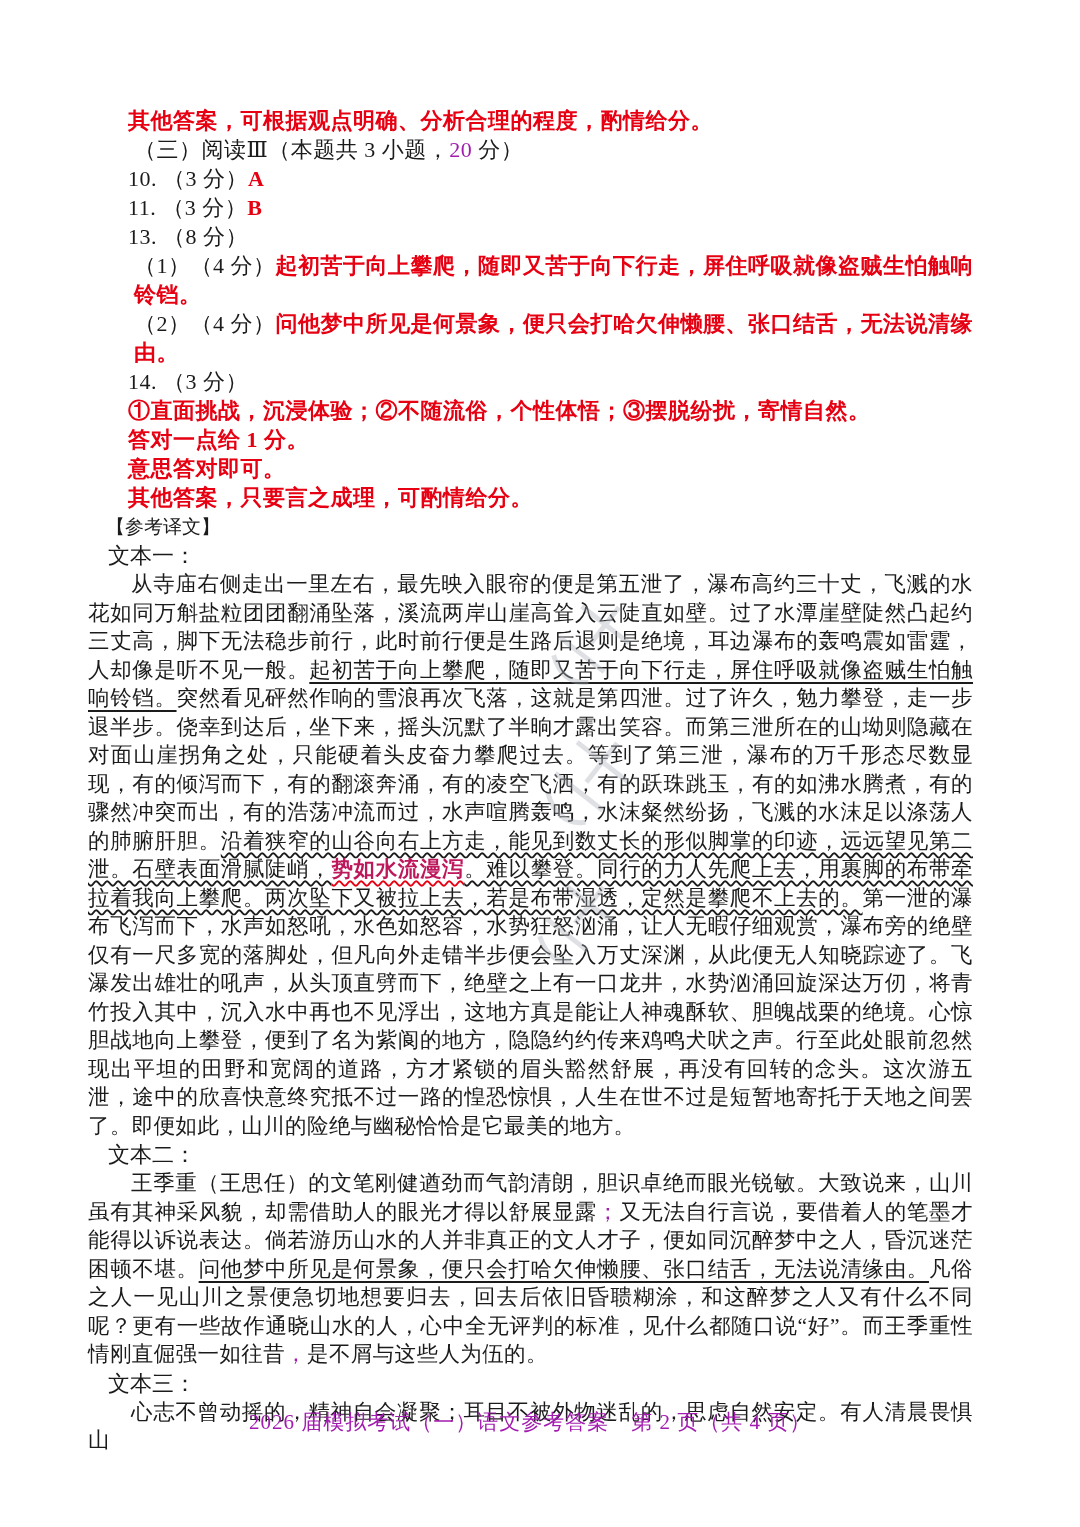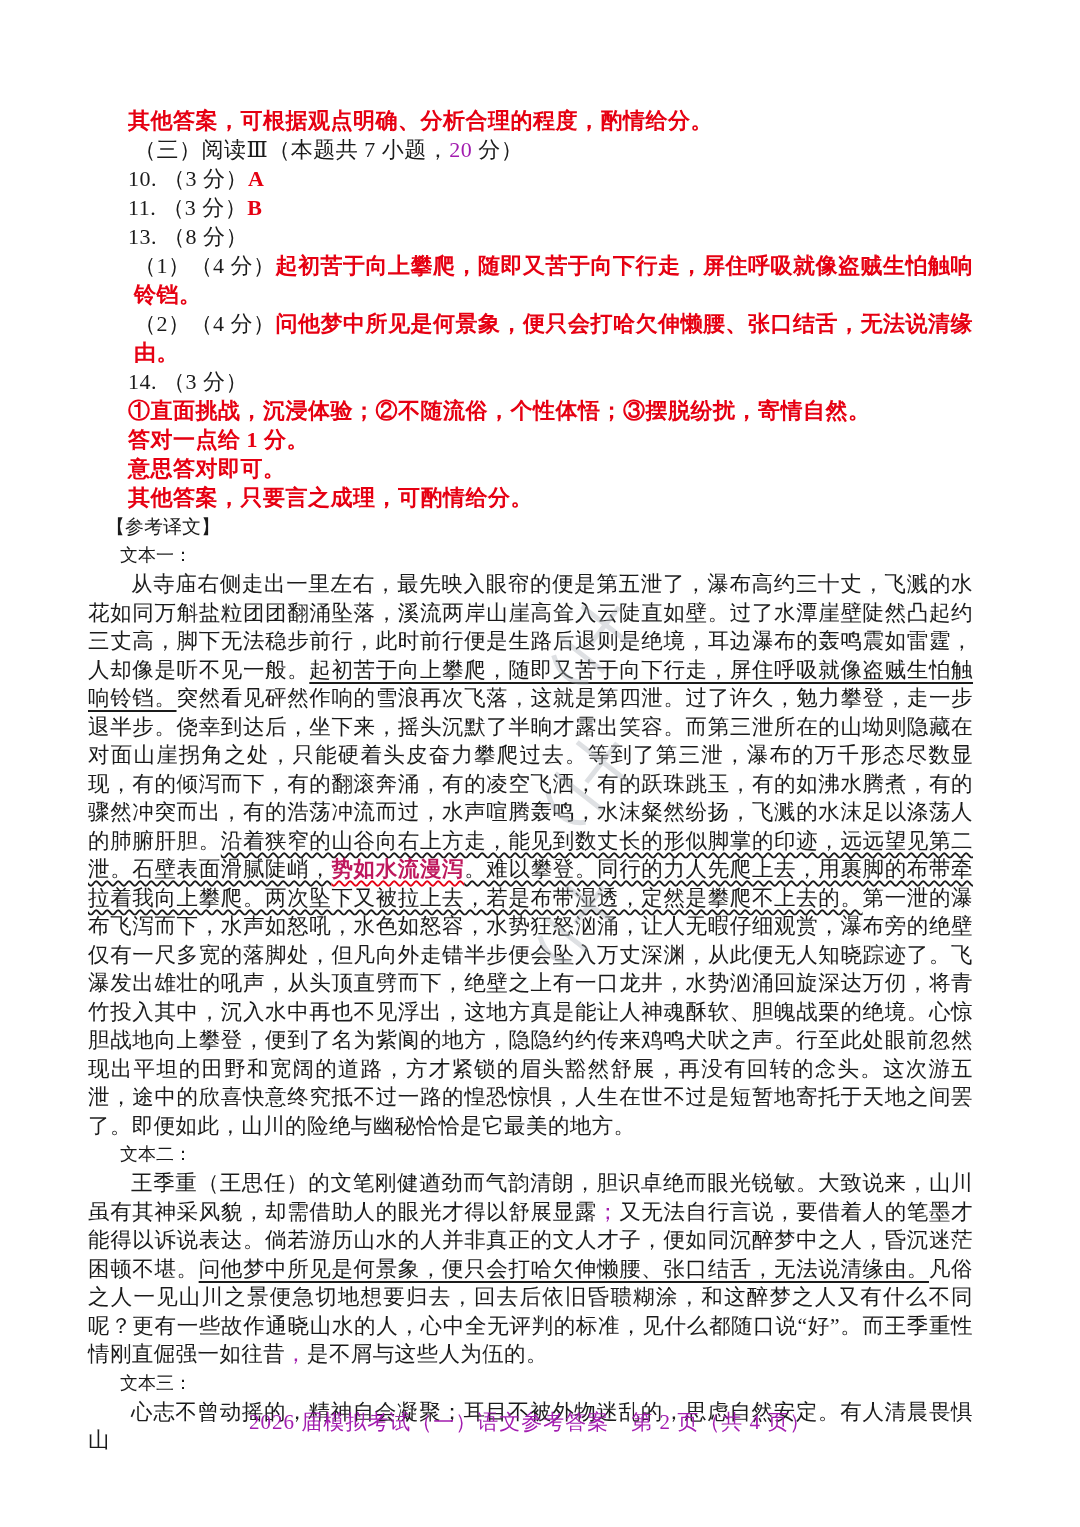--- a/index.html
+++ b/index.html
@@ -14,21 +14,21 @@
   .content{padding:106px 87px 0 88px;}
   p{margin:0;}
   
   .ans{font-size:22px;line-height:29px;margin-left:40px;letter-spacing:.5px;}
   .ans.h3{margin-left:46px;}
   .red{color:#e60012;font-weight:700;}
   .blue{color:#a21caf;}
   .ansred{color:#e60012;font-weight:700;}
   
   .trhead{font-size:19px;line-height:29px;margin-left:18px;}
-  .lbl{font-size:18px;line-height:29px;margin-left:32px;}
+  .lbl{font-size:22px;line-height:29px;margin-left:20px;}
   .para{
     font-size:21.5px;line-height:28.5px;
     text-align:justify;text-indent:2em;
     letter-spacing:.4px;
   }
   .u-line{text-decoration:underline;text-decoration-thickness:2px;text-underline-offset:5px;}
   .u-wavy{text-decoration:underline wavy;text-decoration-thickness:1.6px;text-underline-offset:4px;}
   .u-wavy-red{color:#be185d;font-weight:700;text-decoration:underline wavy #e60012;text-decoration-thickness:1.6px;text-underline-offset:4px;}
   .footer{
     position:absolute;left:0;top:1408px;width:100%;
@@ -51,21 +51,21 @@
       <path d="M120 150 l64 0 m-32 -24 l0 50 m-30 12 l60 0 m-54 20 q28 20 48 0"></path>
       <path d="M200 270 l60 0 m-30 -22 l0 46 m-26 14 l52 0 m-46 18 q24 16 40 0"></path>
     </g>
   </svg>
 
   <div class="content">
 
     <section>
       <p class="ans red">其他答案，可根据观点明确、分析合理的程度，酌情给分。</p>
 
-      <p class="ans h3"><span>（三）阅读Ⅲ（本题共 7 小题，</span><span class="blue">20</span><span> 分）</span></p>
+      <p class="ans h3"><span>（三）阅读Ⅲ（本题共 3 小题，</span><span class="blue">20</span><span> 分）</span></p>
 
       <p class="ans"><span>10. （3 分）</span><span class="ansred">A</span></p>
 
       <p class="ans"><span>11. （3 分）</span><span class="ansred">B</span></p>
 
 
       <p class="ans">13. （8 分）</p>
 
       <p class="ans h3"><span>（1）（4 分）</span><span class="ansred">起初苦于向上攀爬，随即又苦于向下行走，屏住呼吸就像盗贼生怕触响铃铛。</span></p>
 

